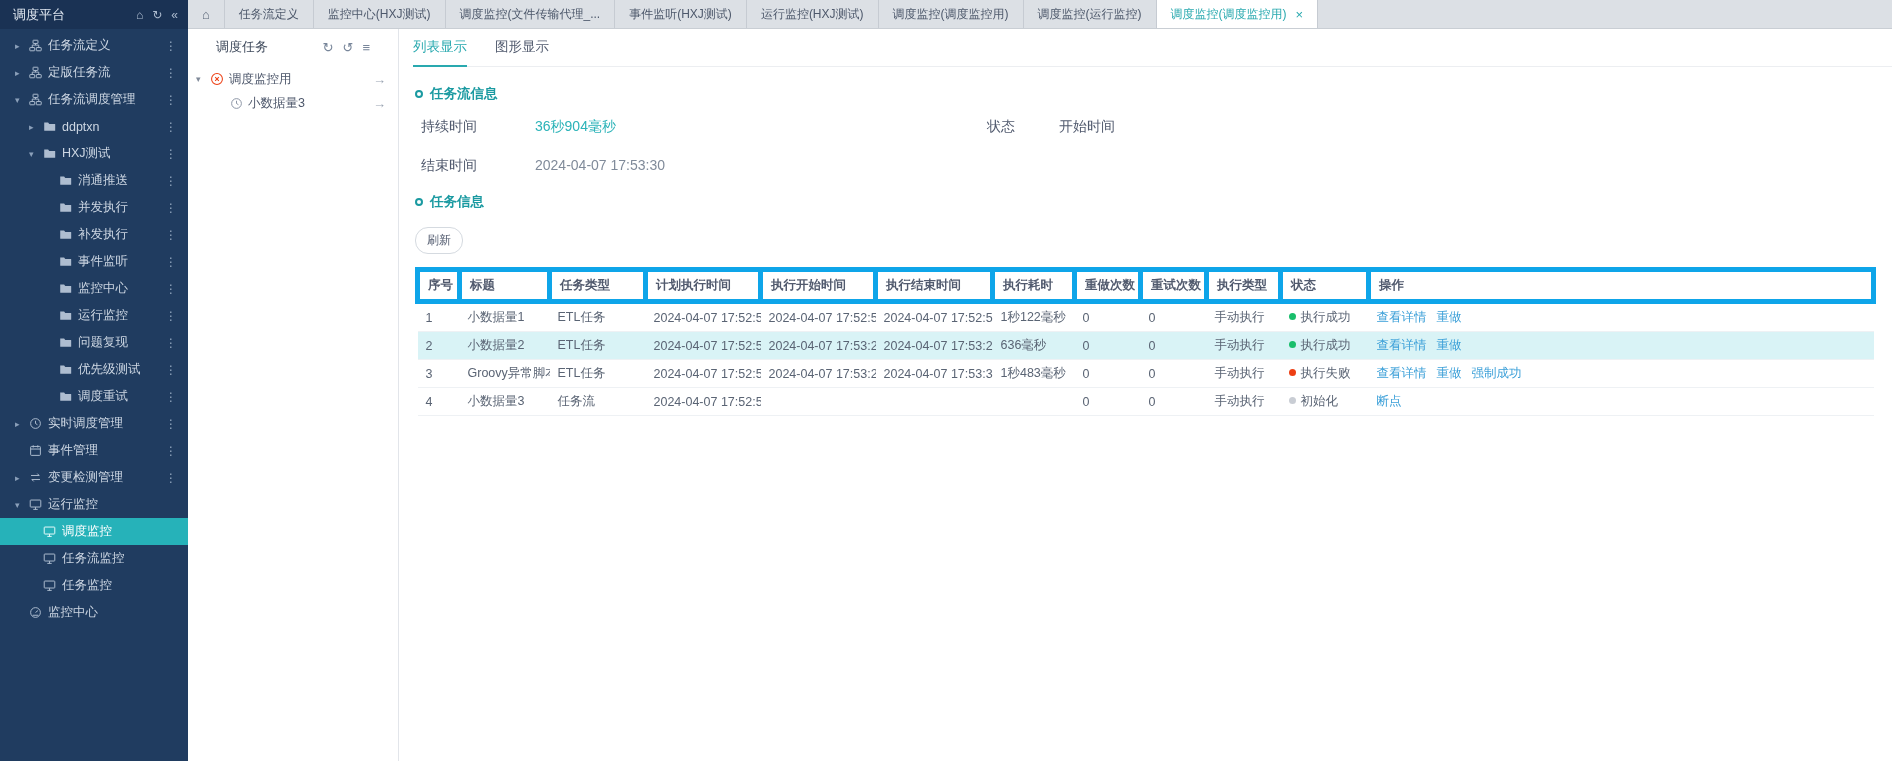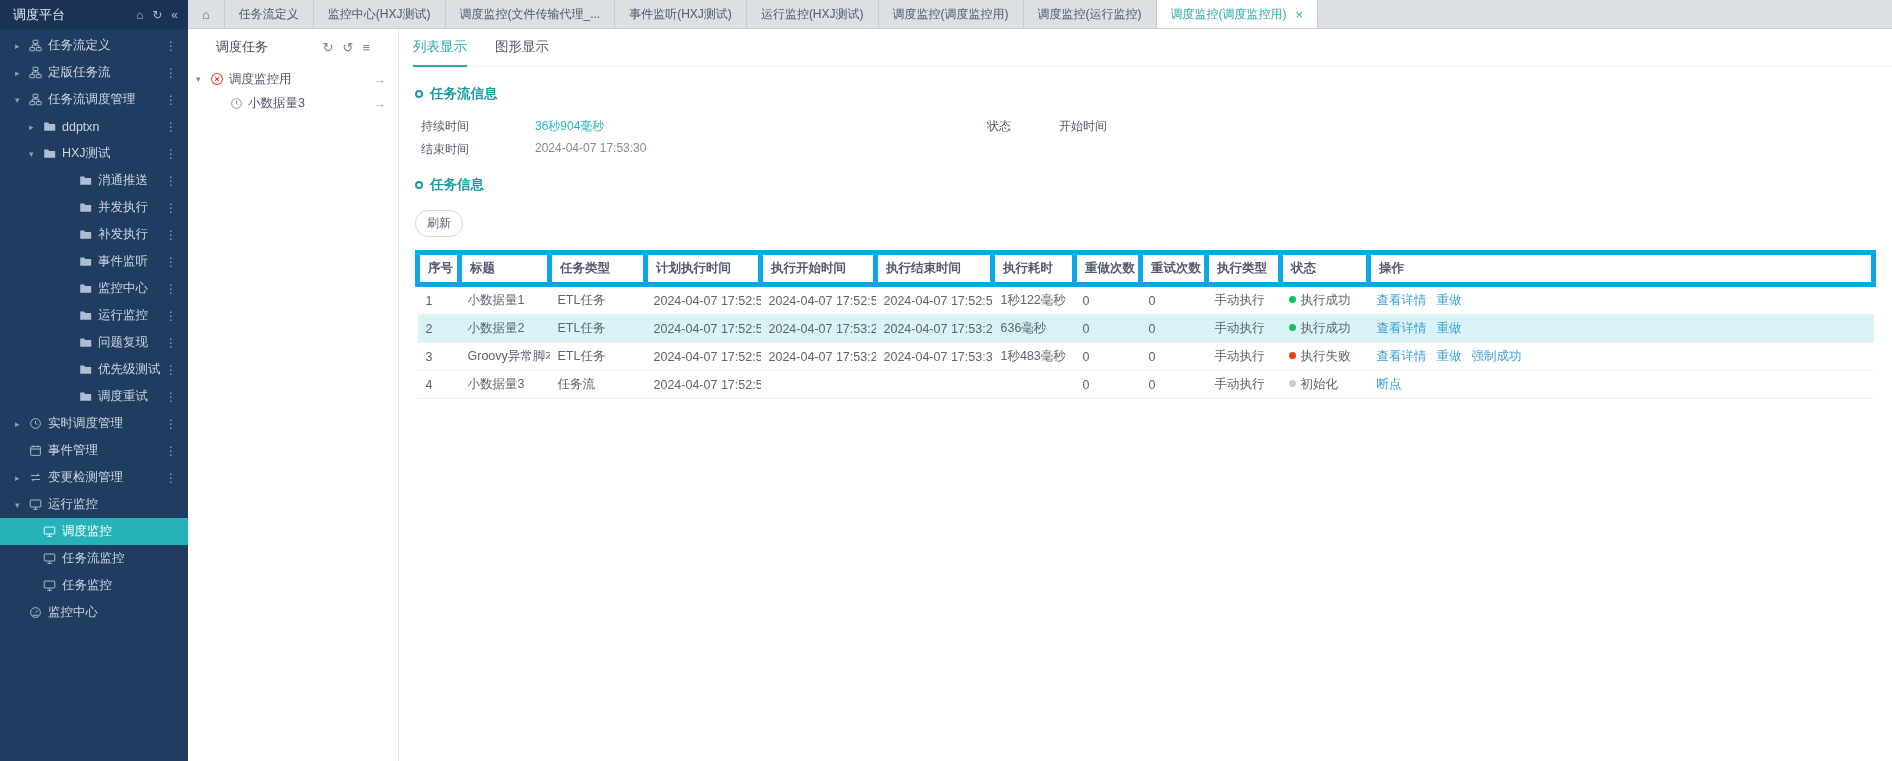--- a/index.html
+++ b/index.html
@@ -15,21 +15,21 @@
   .app{display:flex;width:1892px;height:761px}
   
   .sidebar{flex:0 0 188px;width:188px;background:var(--sidebar-bg);color:#cdd7e3;display:flex;flex-direction:column}
   .sb-header{flex:0 0 29px;height:29px;display:flex;align-items:center;padding:0 10px 0 13px;background:var(--sidebar-header-bg);color:#e2e9f2;font-size:13px}
   .sb-header .sp{flex:1}
   .sb-hicon{margin-left:9px;font-size:12px;color:#aebdd0;cursor:pointer}
   .menu{flex:1;overflow:hidden;padding-top:3px}
   .mitem{height:27px;display:flex;align-items:center;padding-right:9px;cursor:pointer;white-space:nowrap}
   .mitem.lv1{padding-left:15px}
   .mitem.lv2{padding-left:29px}
-  .mitem.lv3{padding-left:65px}
+  .mitem.lv3{padding-left:45px}
   .chev{flex:0 0 14px;width:14px;font-size:9px;color:#8ba0ba}
   .micon{flex:0 0 19px;width:19px;display:inline-flex;align-items:center;color:#aebdd0}
   .mlabel{flex:1;overflow:hidden;text-overflow:ellipsis;font-size:12.5px}
   .kebab{color:#93a7bf;font-size:12px;padding:0 2px}
   .mitem.selected{background:var(--selected-bg);color:#fff}
   .mitem.selected .micon,.mitem.selected .chev,.mitem.selected .kebab{color:#eafcfc}
   .svgic{display:inline-flex;align-items:center}
   
   .right{flex:1;min-width:0;display:flex;flex-direction:column}
   .tabbar{flex:0 0 29px;height:29px;background:var(--tabbar-bg);display:flex;border-bottom:1px solid #c9ced4;overflow:hidden}
@@ -50,21 +50,21 @@
   .tnode .svgic{margin-right:5px;color:#8a93a3}
   .tnode .sp{flex:1}
   .tarrow{color:#9aa4b2;font-size:13px;cursor:pointer}
   
   .main{flex:1;min-width:0;display:flex;flex-direction:column;padding-left:14px;background:#fff}
   .vtabs{flex:0 0 38px;height:38px;display:flex;align-items:stretch;border-bottom:1px solid #eceef1}
   .vtab{display:flex;align-items:center;margin-right:28px;margin-bottom:-1px;font-size:13.5px;color:#515a6e;border-bottom:2px solid transparent;cursor:pointer}
   .vtab.active{color:var(--accent);border-bottom-color:var(--accent)}
   .stitle{display:flex;align-items:center;gap:7px;margin:18px 0 0 2px;color:var(--accent-dark);font-size:13.5px;font-weight:700}
   .ring{width:8px;height:8px;border:2px solid var(--accent-dark);border-radius:50%}
-  .igrid{display:grid;grid-template-columns:114px 452px 72px auto;row-gap:6px;margin:15px 0 0 8px;font-size:12px}
+  .igrid{display:grid;grid-template-columns:114px 452px 72px auto;row-gap:21px;margin:15px 0 0 8px;font-size:14px}
   .ilabel{color:#515a6e}
   .ival{color:#808b9a}
   .ival.teal{color:var(--duration-teal)}
   .ival.purple{color:var(--fail-purple)}
   .dot{display:inline-block;width:7px;height:7px;border-radius:50%;margin-right:5px;vertical-align:1px}
   .btn{margin:16px 0 0 2px;align-self:flex-start;background:#fff;border:1px solid #d5dae0;border-radius:13px;padding:4px 11px;font-size:12px;color:#515a6e;cursor:pointer;font-family:inherit}
   .ttable{margin:13px 16px 0 2px;border-collapse:collapse;table-layout:fixed;width:calc(100% - 18px);font-size:12.5px}
   .ttable th{font-weight:700;text-align:left;color:#515a6e;border:5px solid #0ea5e9;padding:5px 8px;background:#fff;white-space:nowrap;overflow:hidden}
   .ttable td{padding:5px 8px;border-bottom:1px solid #eef1f4;color:#5a6474;white-space:nowrap;overflow:hidden}
   tr.hl td{background:var(--highlight-row)}

